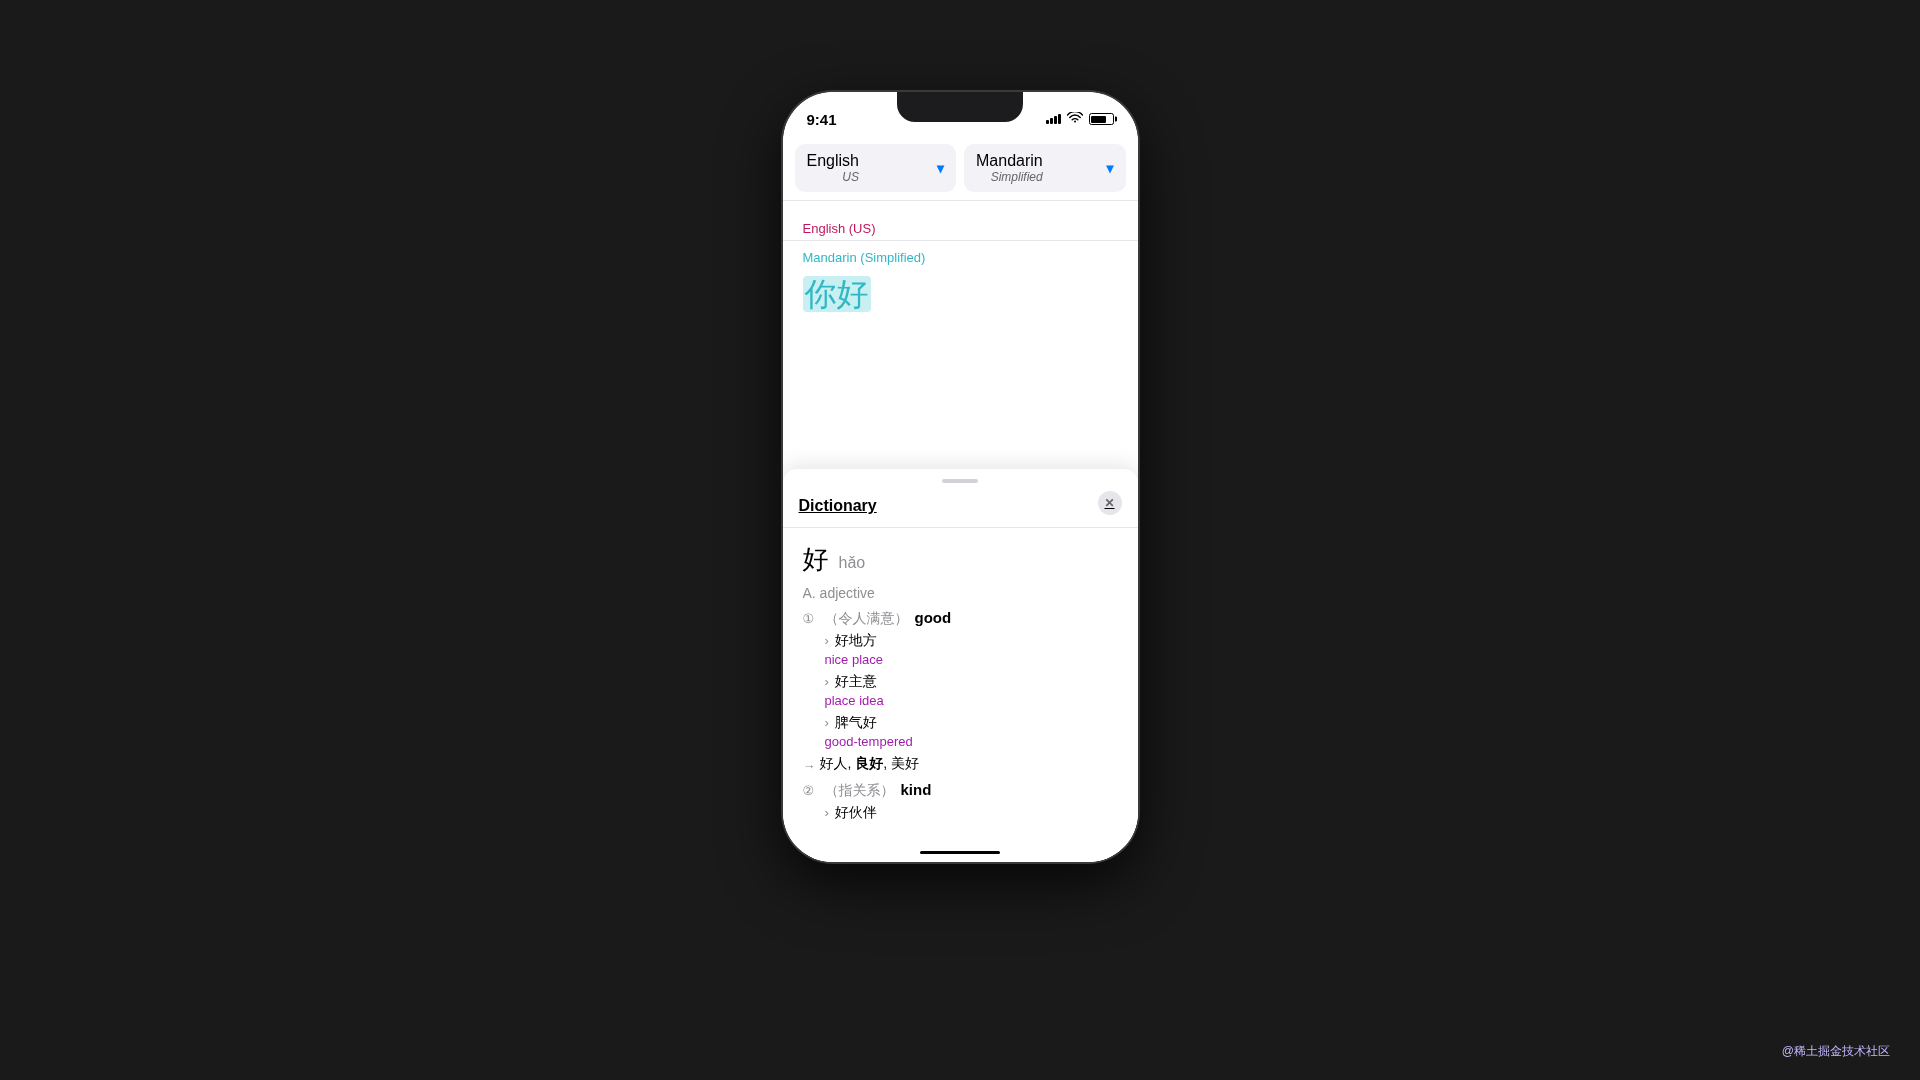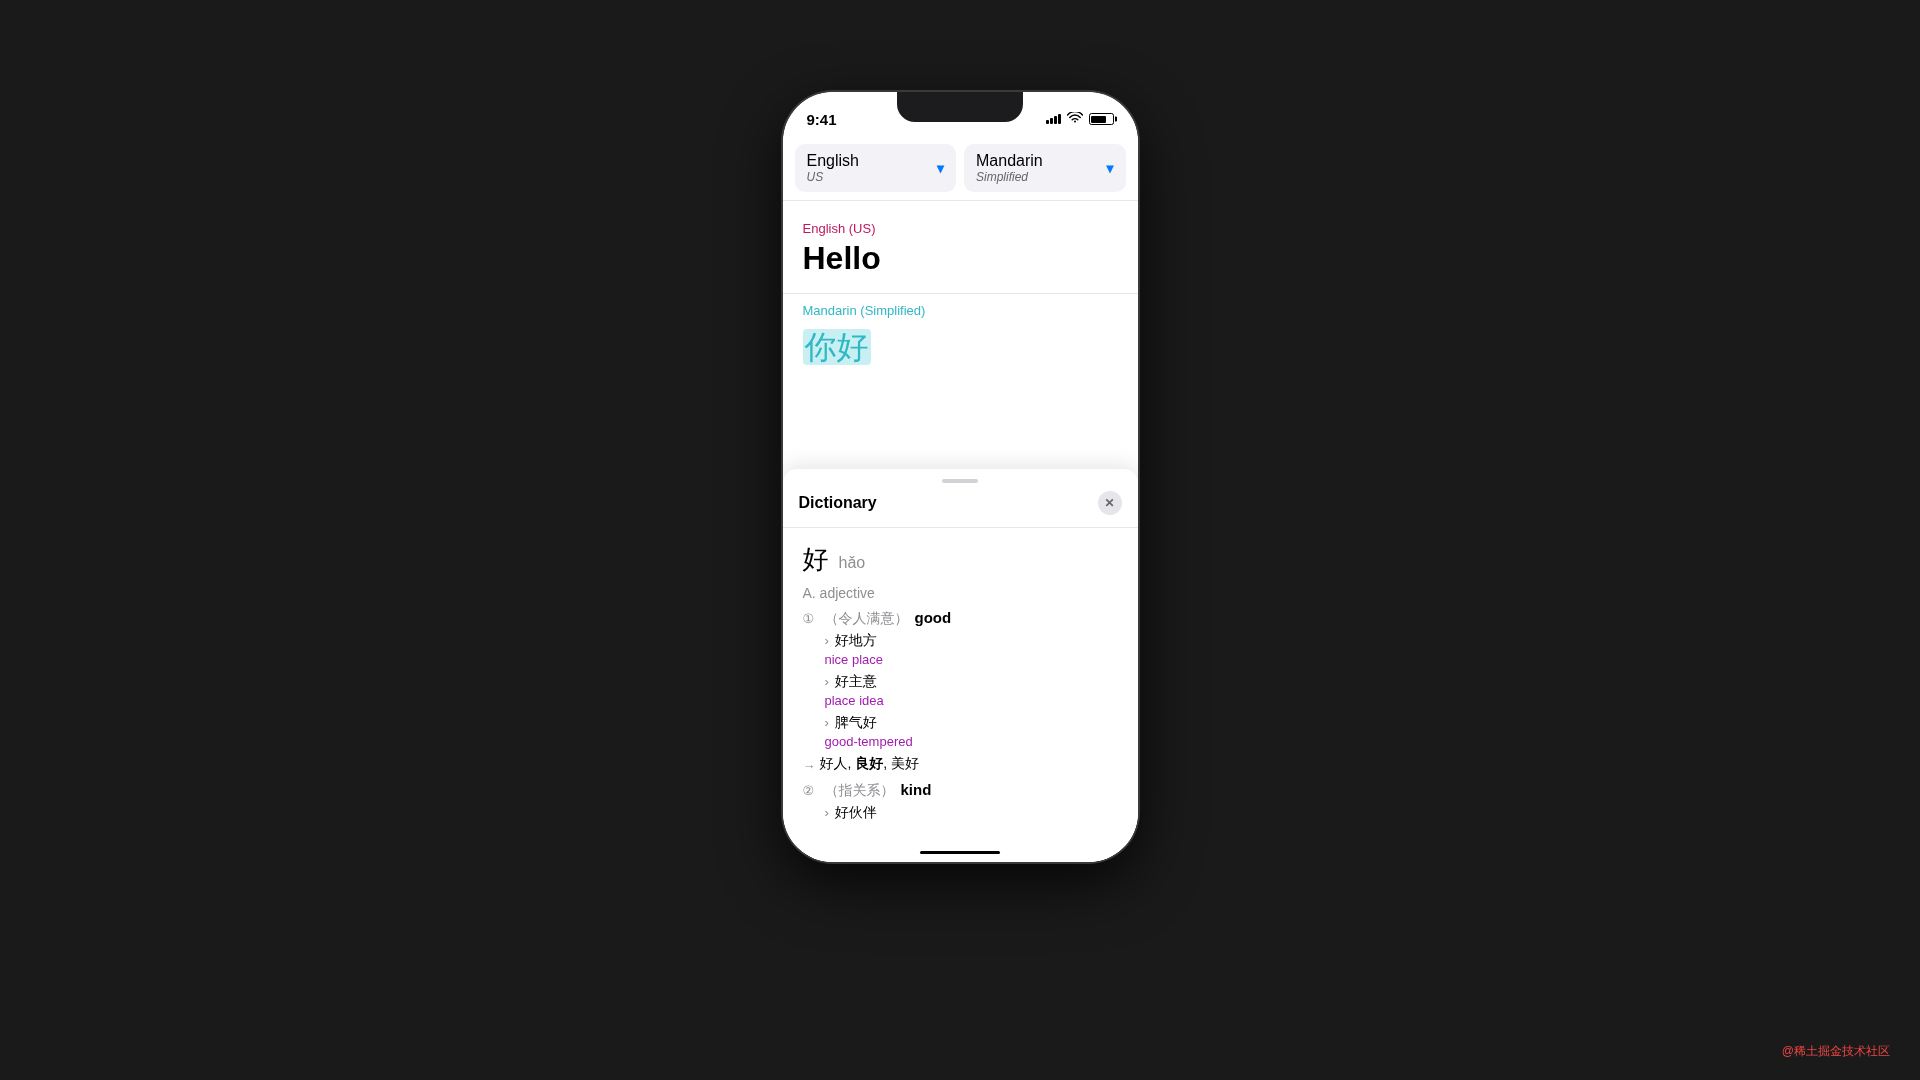--- a/index.html
+++ b/index.html
@@ -124,20 +124,21 @@
       z-index: 10;
     }
 
     
     .language-selector {
       background: white;
       padding: 8px 12px;
       display: flex;
       gap: 8px;
       border-bottom: 1px solid #e5e5ea;
+      text-align: right;
     }
 
     .lang-btn {
       flex: 1;
       background: #f2f2f7;
       border-radius: 10px;
       padding: 8px 12px;
       display: flex;
       align-items: center;
       justify-content: space-between;
@@ -234,24 +235,25 @@
 
     .dict-handle {
       width: 36px;
       height: 4px;
       background: #d1d1d6;
       border-radius: 2px;
     }
 
     .dict-header {
       display: flex;
-      align-items: center;
+      align-items: flex-end;
       justify-content: space-between;
       padding: 4px 16px 12px;
       border-bottom: 1px solid #e5e5ea;
+      text-decoration: underline;
     }
 
     .dict-title {
       font-size: 16px;
       font-weight: 600;
       color: #000;
     }
 
     .dict-close {
       width: 24px;
@@ -392,21 +394,21 @@
       flex-direction: column;
       height: calc(100% - 44px);
       background: #f2f2f7;
     }
 
     
     .watermark {
       position: absolute;
       bottom: 20px;
       right: 30px;
-      color: #ef4444;
+      color: #c4b5fd;
       font-size: 12px;
     }
   </style>
 </head>
 <body>
 
 <div class="phone-wrapper">
   <div class="phone-frame">
     <div class="phone-screen">
       <div class="notch"></div>
@@ -448,21 +450,20 @@
             <div class="lang-text">
               <span class="lang-name">Mandarin</span>
               <span class="lang-sub">Simplified</span>
             </div>
             <span class="chevron-down">▾</span>
           </div>
         </div>
 
         <div class="translation-area">
           <div class="source-lang-label">English (US)</div>
-          <div class="source-text">Hello</div>
           <div class="divider"></div>
           <div class="target-lang-label">Mandarin (Simplified)</div>
           <div class="target-text">
             <span class="target-text-highlight">你好</span>
           </div>
         </div>
 
         <div class="dictionary-panel">
           <div class="dict-handle-area">
             <div class="dict-handle"></div>

